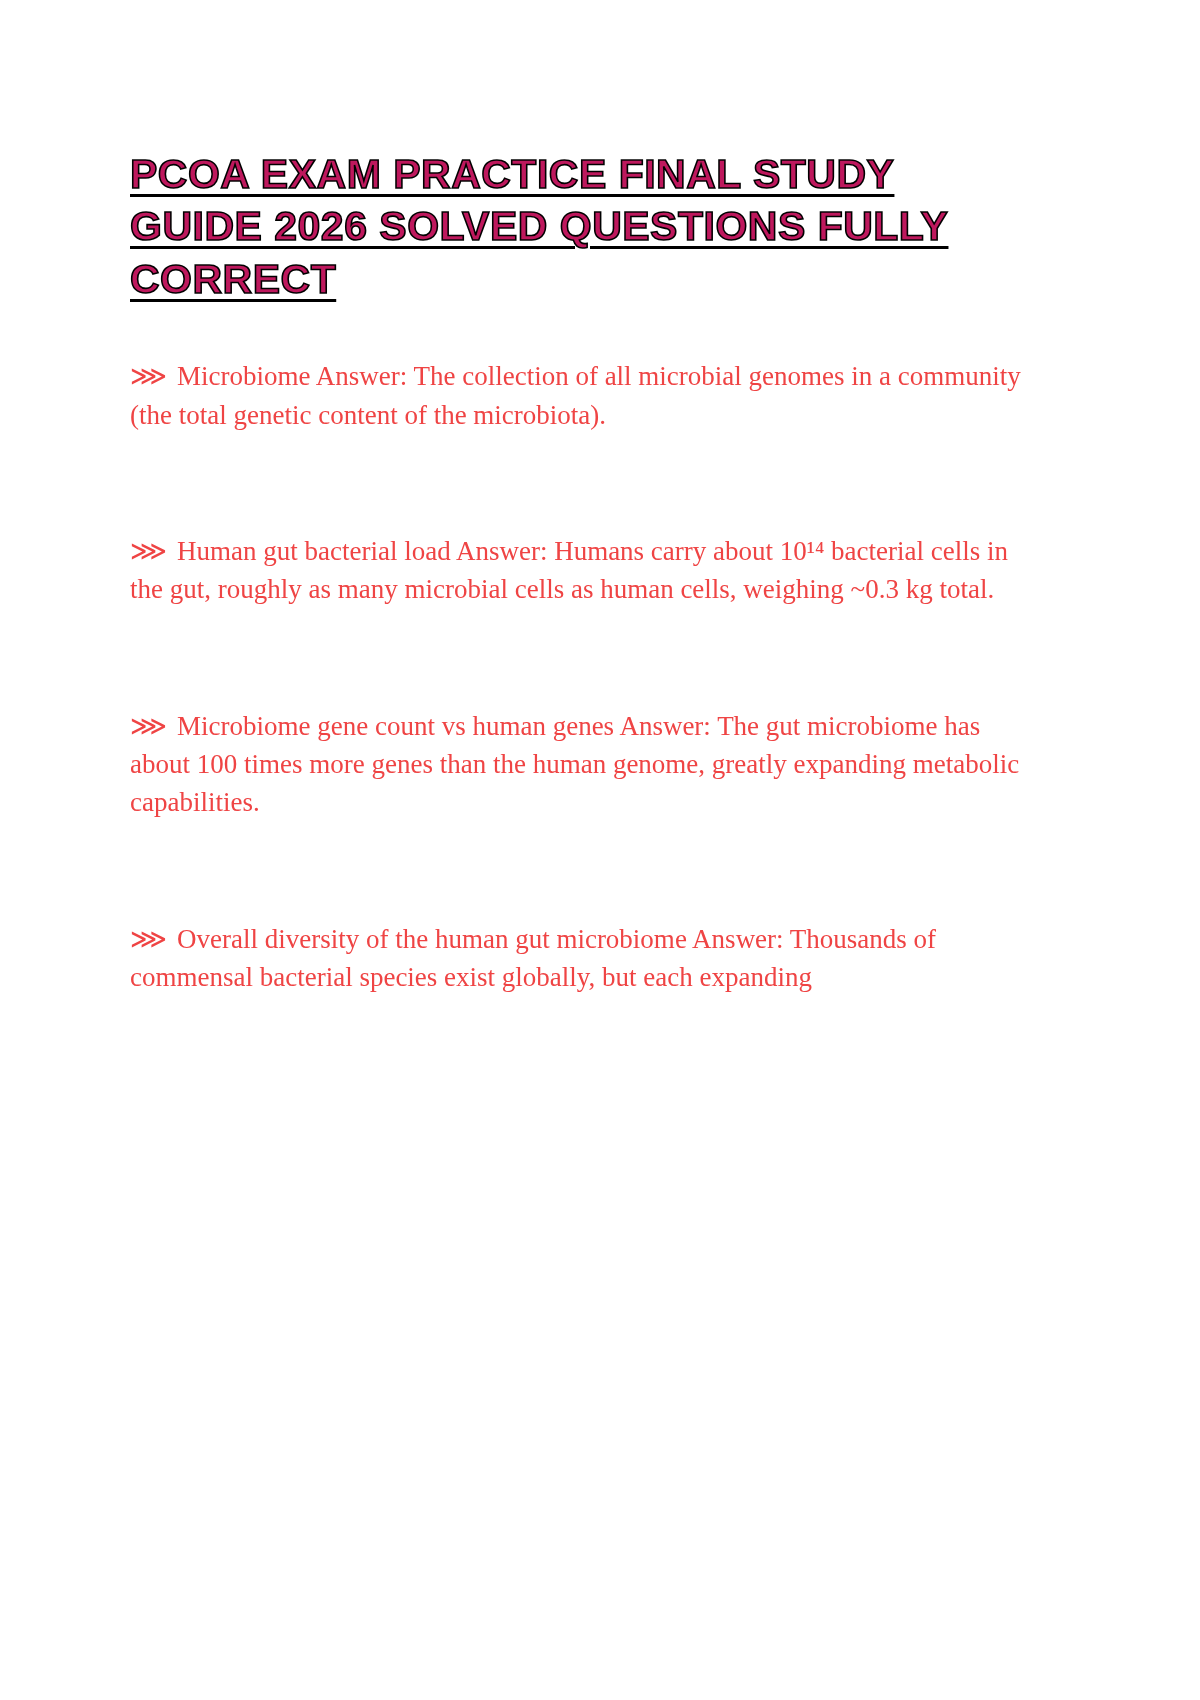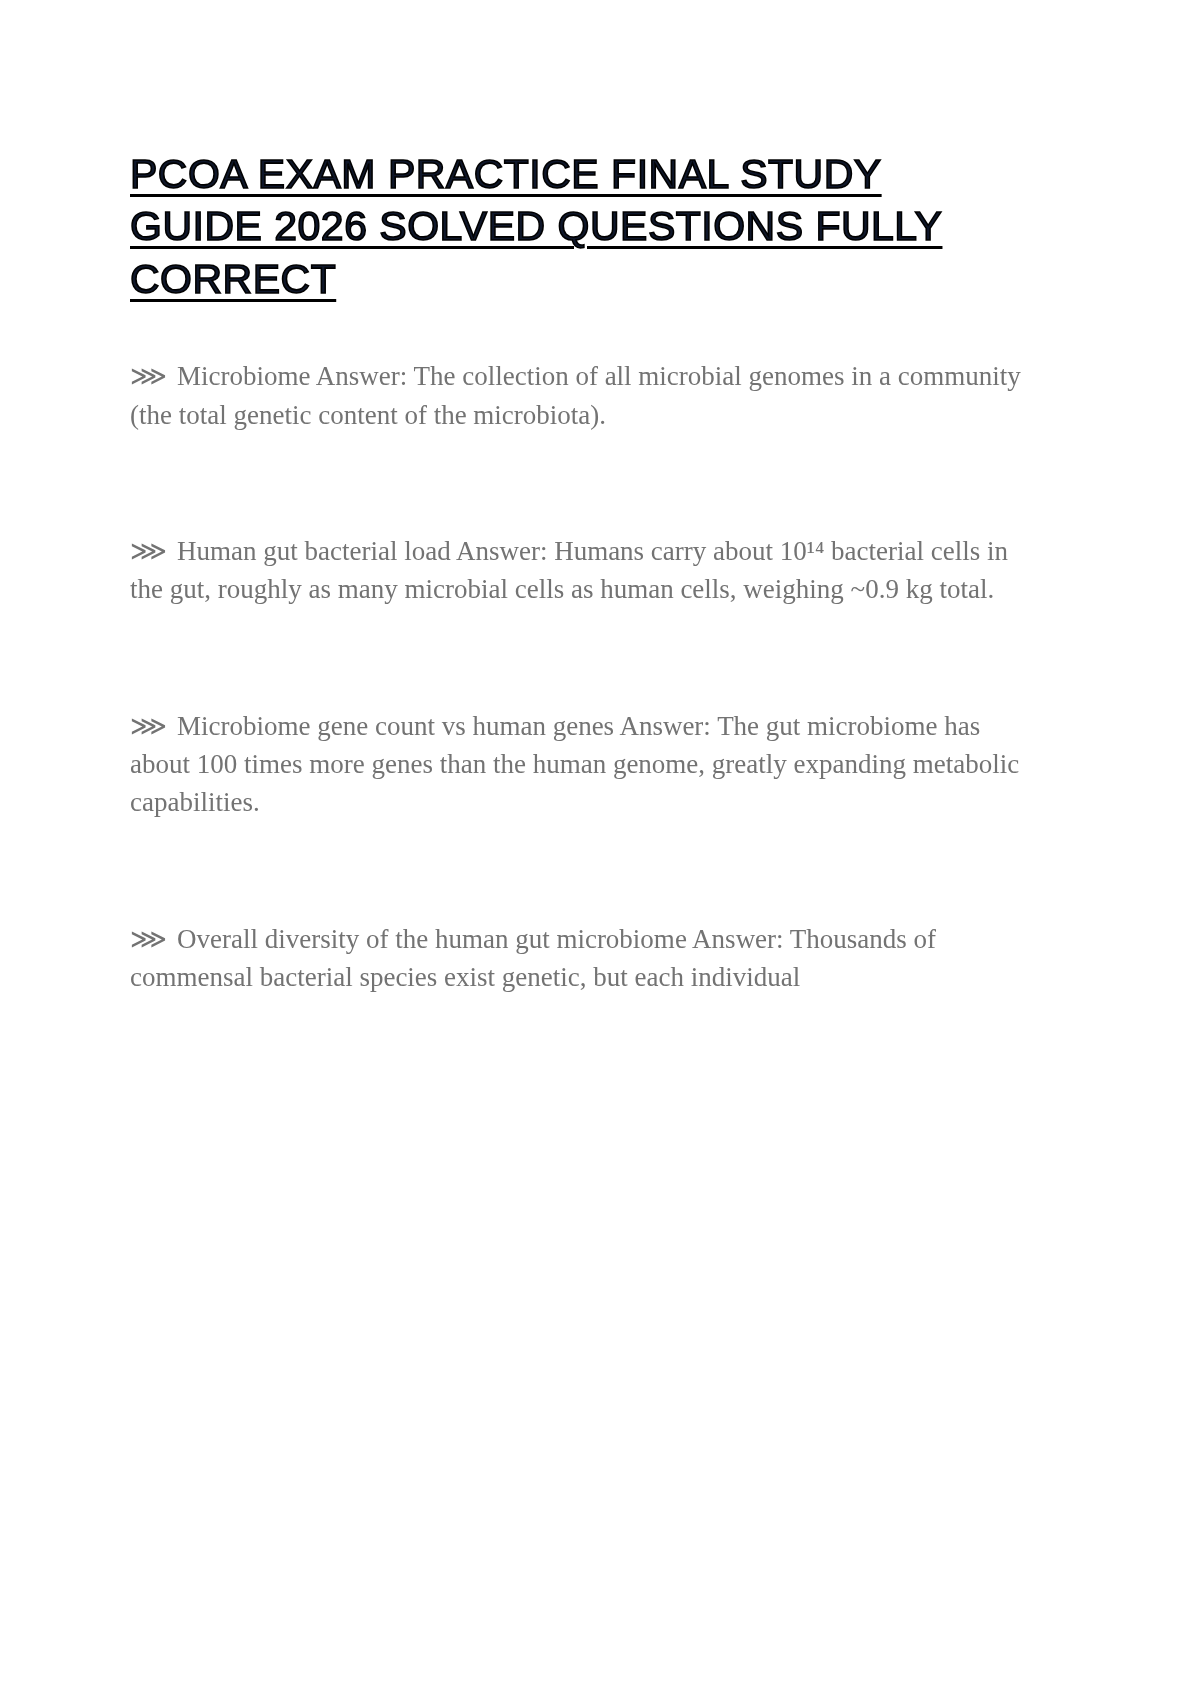--- a/index.html
+++ b/index.html
@@ -12,36 +12,36 @@
     width: 1200px;
     height: 1700px;
     margin: 0 auto;
     background: #ffffff;
     overflow: hidden;
     box-sizing: border-box;
     padding: 148px 138px 0 130px;
   }
   .doc-title {
     font-family: "Liberation Sans", "DejaVu Sans", sans-serif;
-    font-weight: 400;
+    font-weight: 700;
     -webkit-text-stroke: 1.6px #000;
-    color: #0f172a;
+    color: #be185d;
     font-size: 41px;
     line-height: 1.28;
     letter-spacing: 0.5px;
     text-transform: uppercase;
     text-decoration: underline;
     text-decoration-thickness: 3px;
     text-underline-offset: 6px;
     margin: 0 0 52px 0;
     max-width: 830px;
   }
   .qa-item {
     font-family: "Liberation Serif", "DejaVu Serif", serif;
-    color: #737373;
+    color: #ef4444;
     font-size: 27px;
     line-height: 1.42;
     margin: 0 0 98px 0;
     max-width: 905px;
   }
   .qa-item:last-child {
     margin-bottom: 0;
   }
   .chevron-icon {
     font-family: "DejaVu Sans", sans-serif;
@@ -56,26 +56,26 @@
 
 <div class="page">
 
   <h1 class="doc-title">PCOA EXAM PRACTICE FINAL STUDY GUIDE 2026 SOLVED QUESTIONS FULLY CORRECT</h1>
 
   <p class="qa-item">
     <span class="chevron-icon">⋙</span><span>Microbiome Answer: The collection of all microbial genomes in a community (the total genetic content of the microbiota).</span>
   </p>
 
   <p class="qa-item">
-    <span class="chevron-icon">⋙</span><span>Human gut bacterial load Answer: Humans carry about 10¹⁴ bacterial cells in the gut, roughly as many microbial cells as human cells, weighing ~0.9 kg total.</span>
+    <span class="chevron-icon">⋙</span><span>Human gut bacterial load Answer: Humans carry about 10¹⁴ bacterial cells in the gut, roughly as many microbial cells as human cells, weighing ~0.3 kg total.</span>
   </p>
 
 
   <p class="qa-item">
     <span class="chevron-icon">⋙</span><span>Microbiome gene count vs human genes Answer: The gut microbiome has about 100 times more genes than the human genome, greatly expanding metabolic capabilities.</span>
   </p>
 
 
   <p class="qa-item">
-    <span class="chevron-icon">⋙</span><span>Overall diversity of the human gut microbiome Answer: Thousands of commensal bacterial species exist genetic, but each individual</span>
+    <span class="chevron-icon">⋙</span><span>Overall diversity of the human gut microbiome Answer: Thousands of commensal bacterial species exist globally, but each expanding</span>
   </p>
 
 </div>
 
 </body></html>

